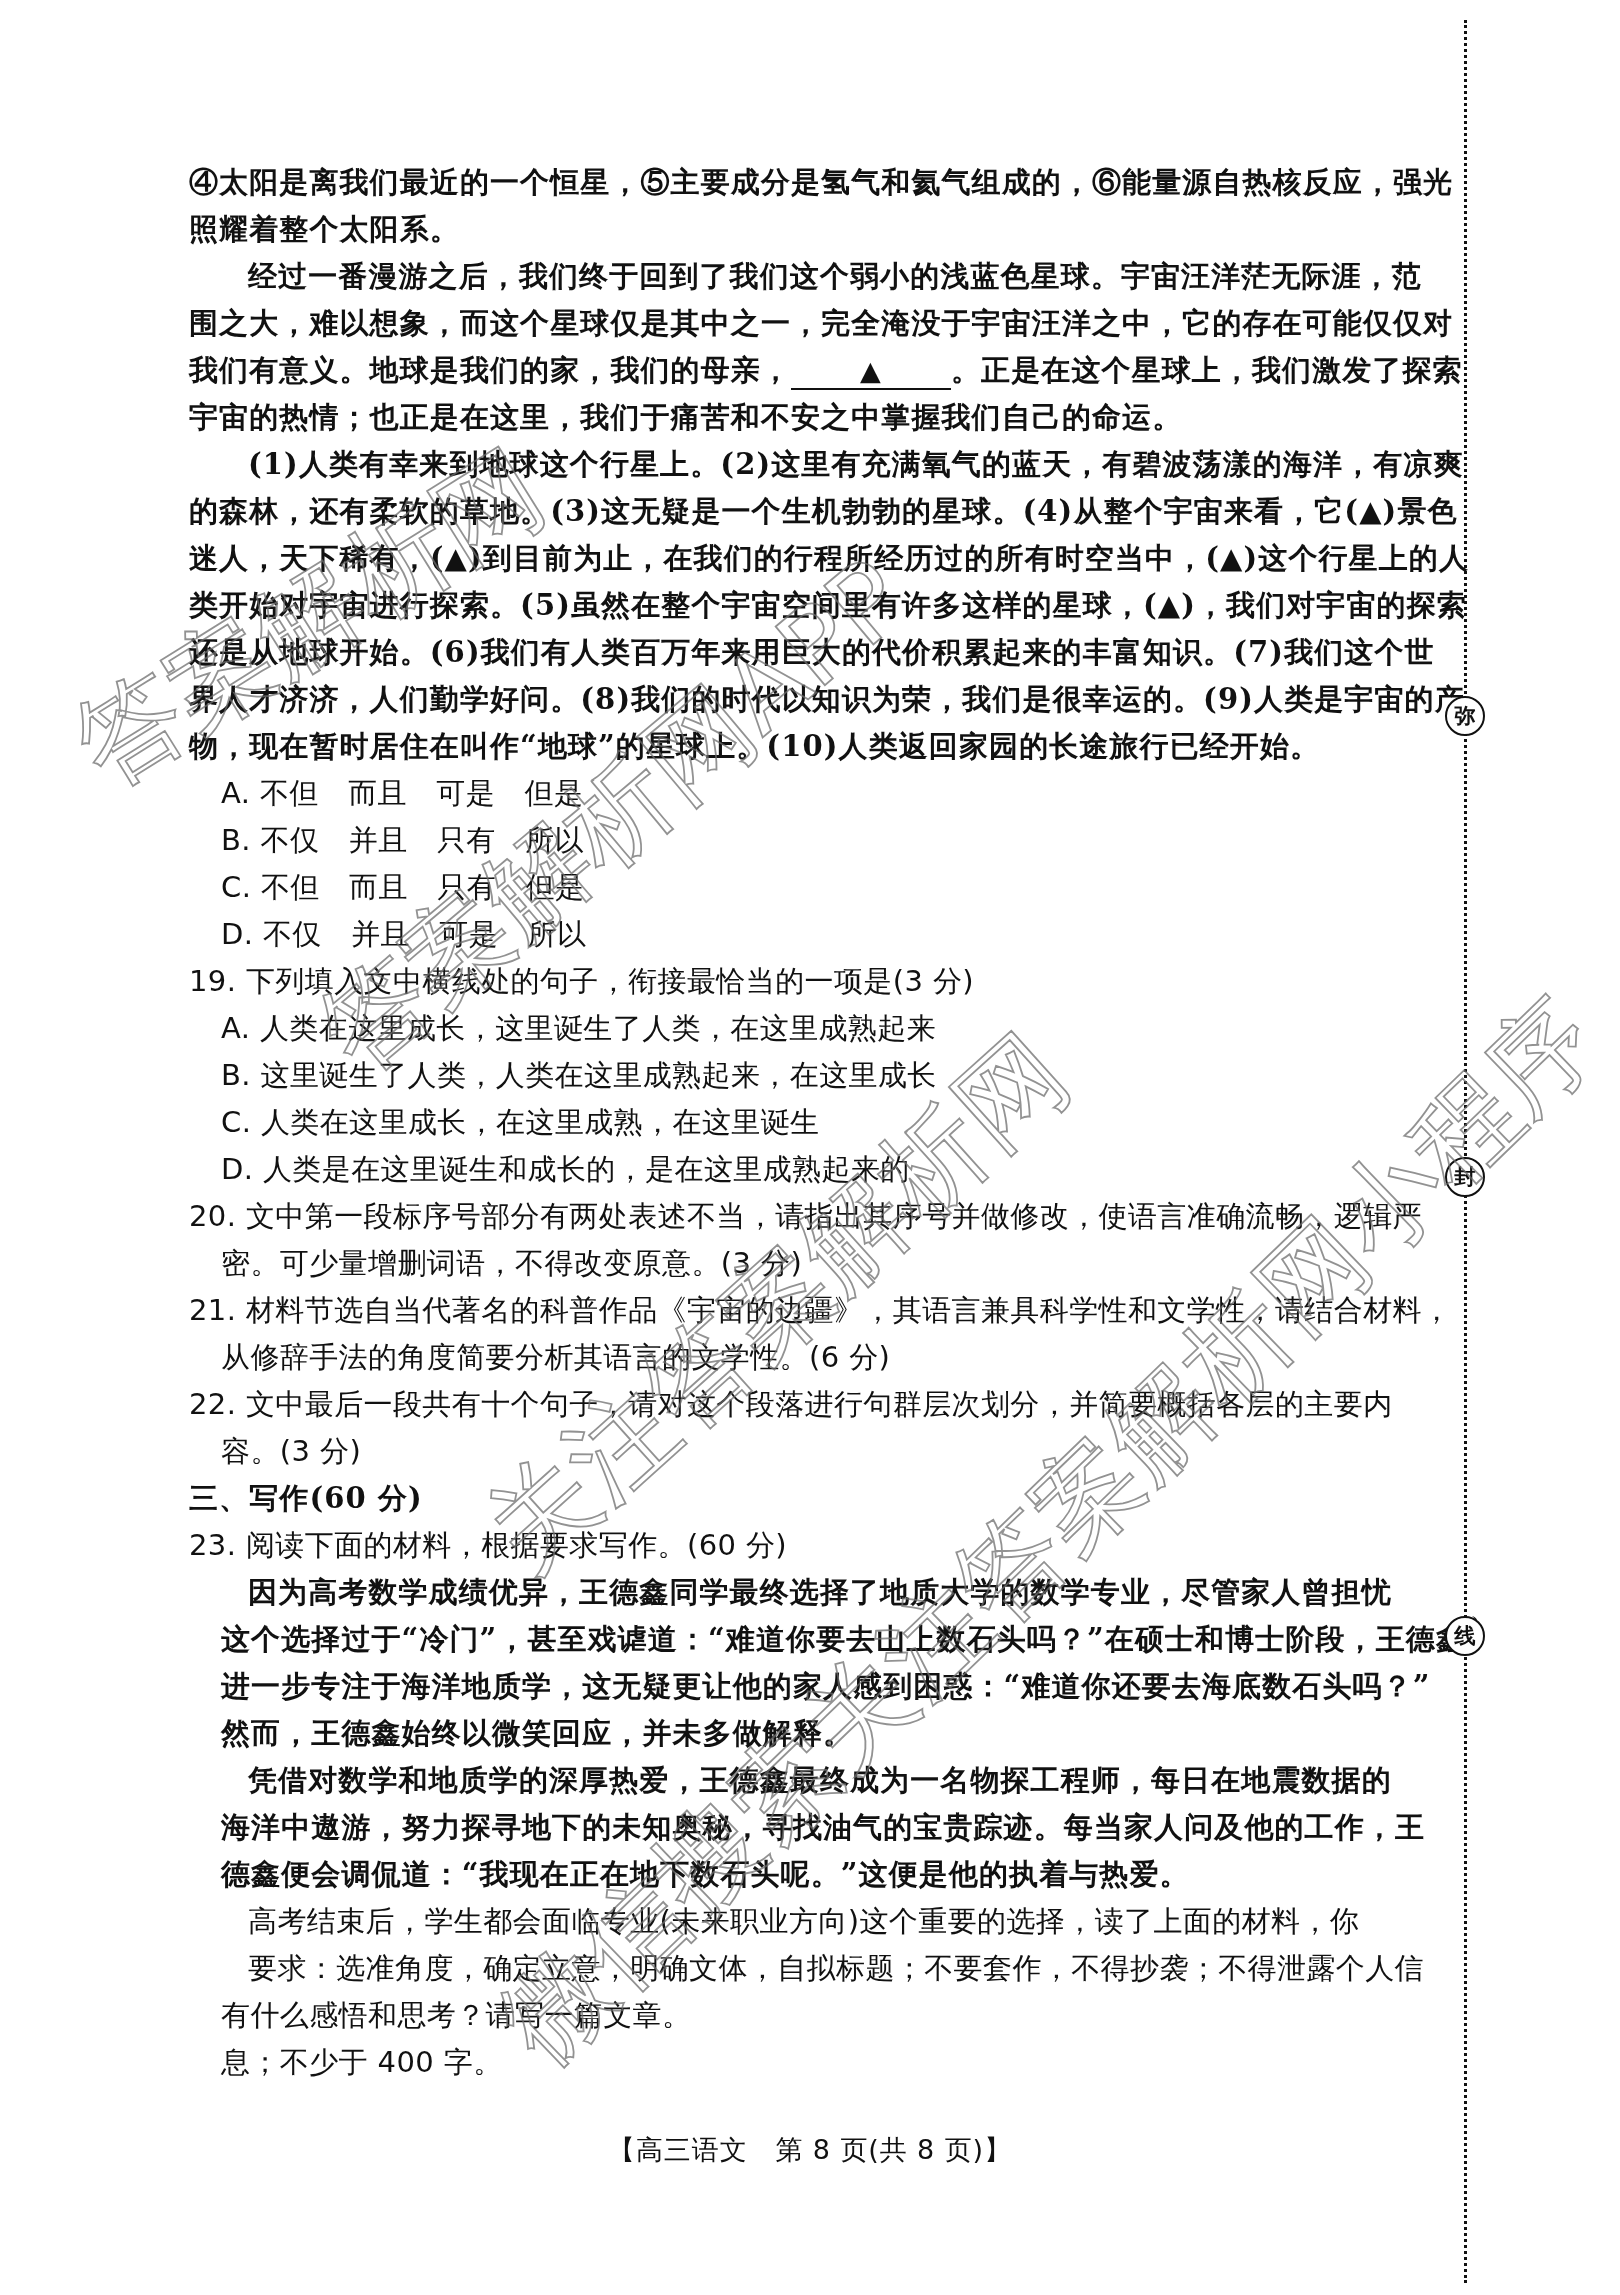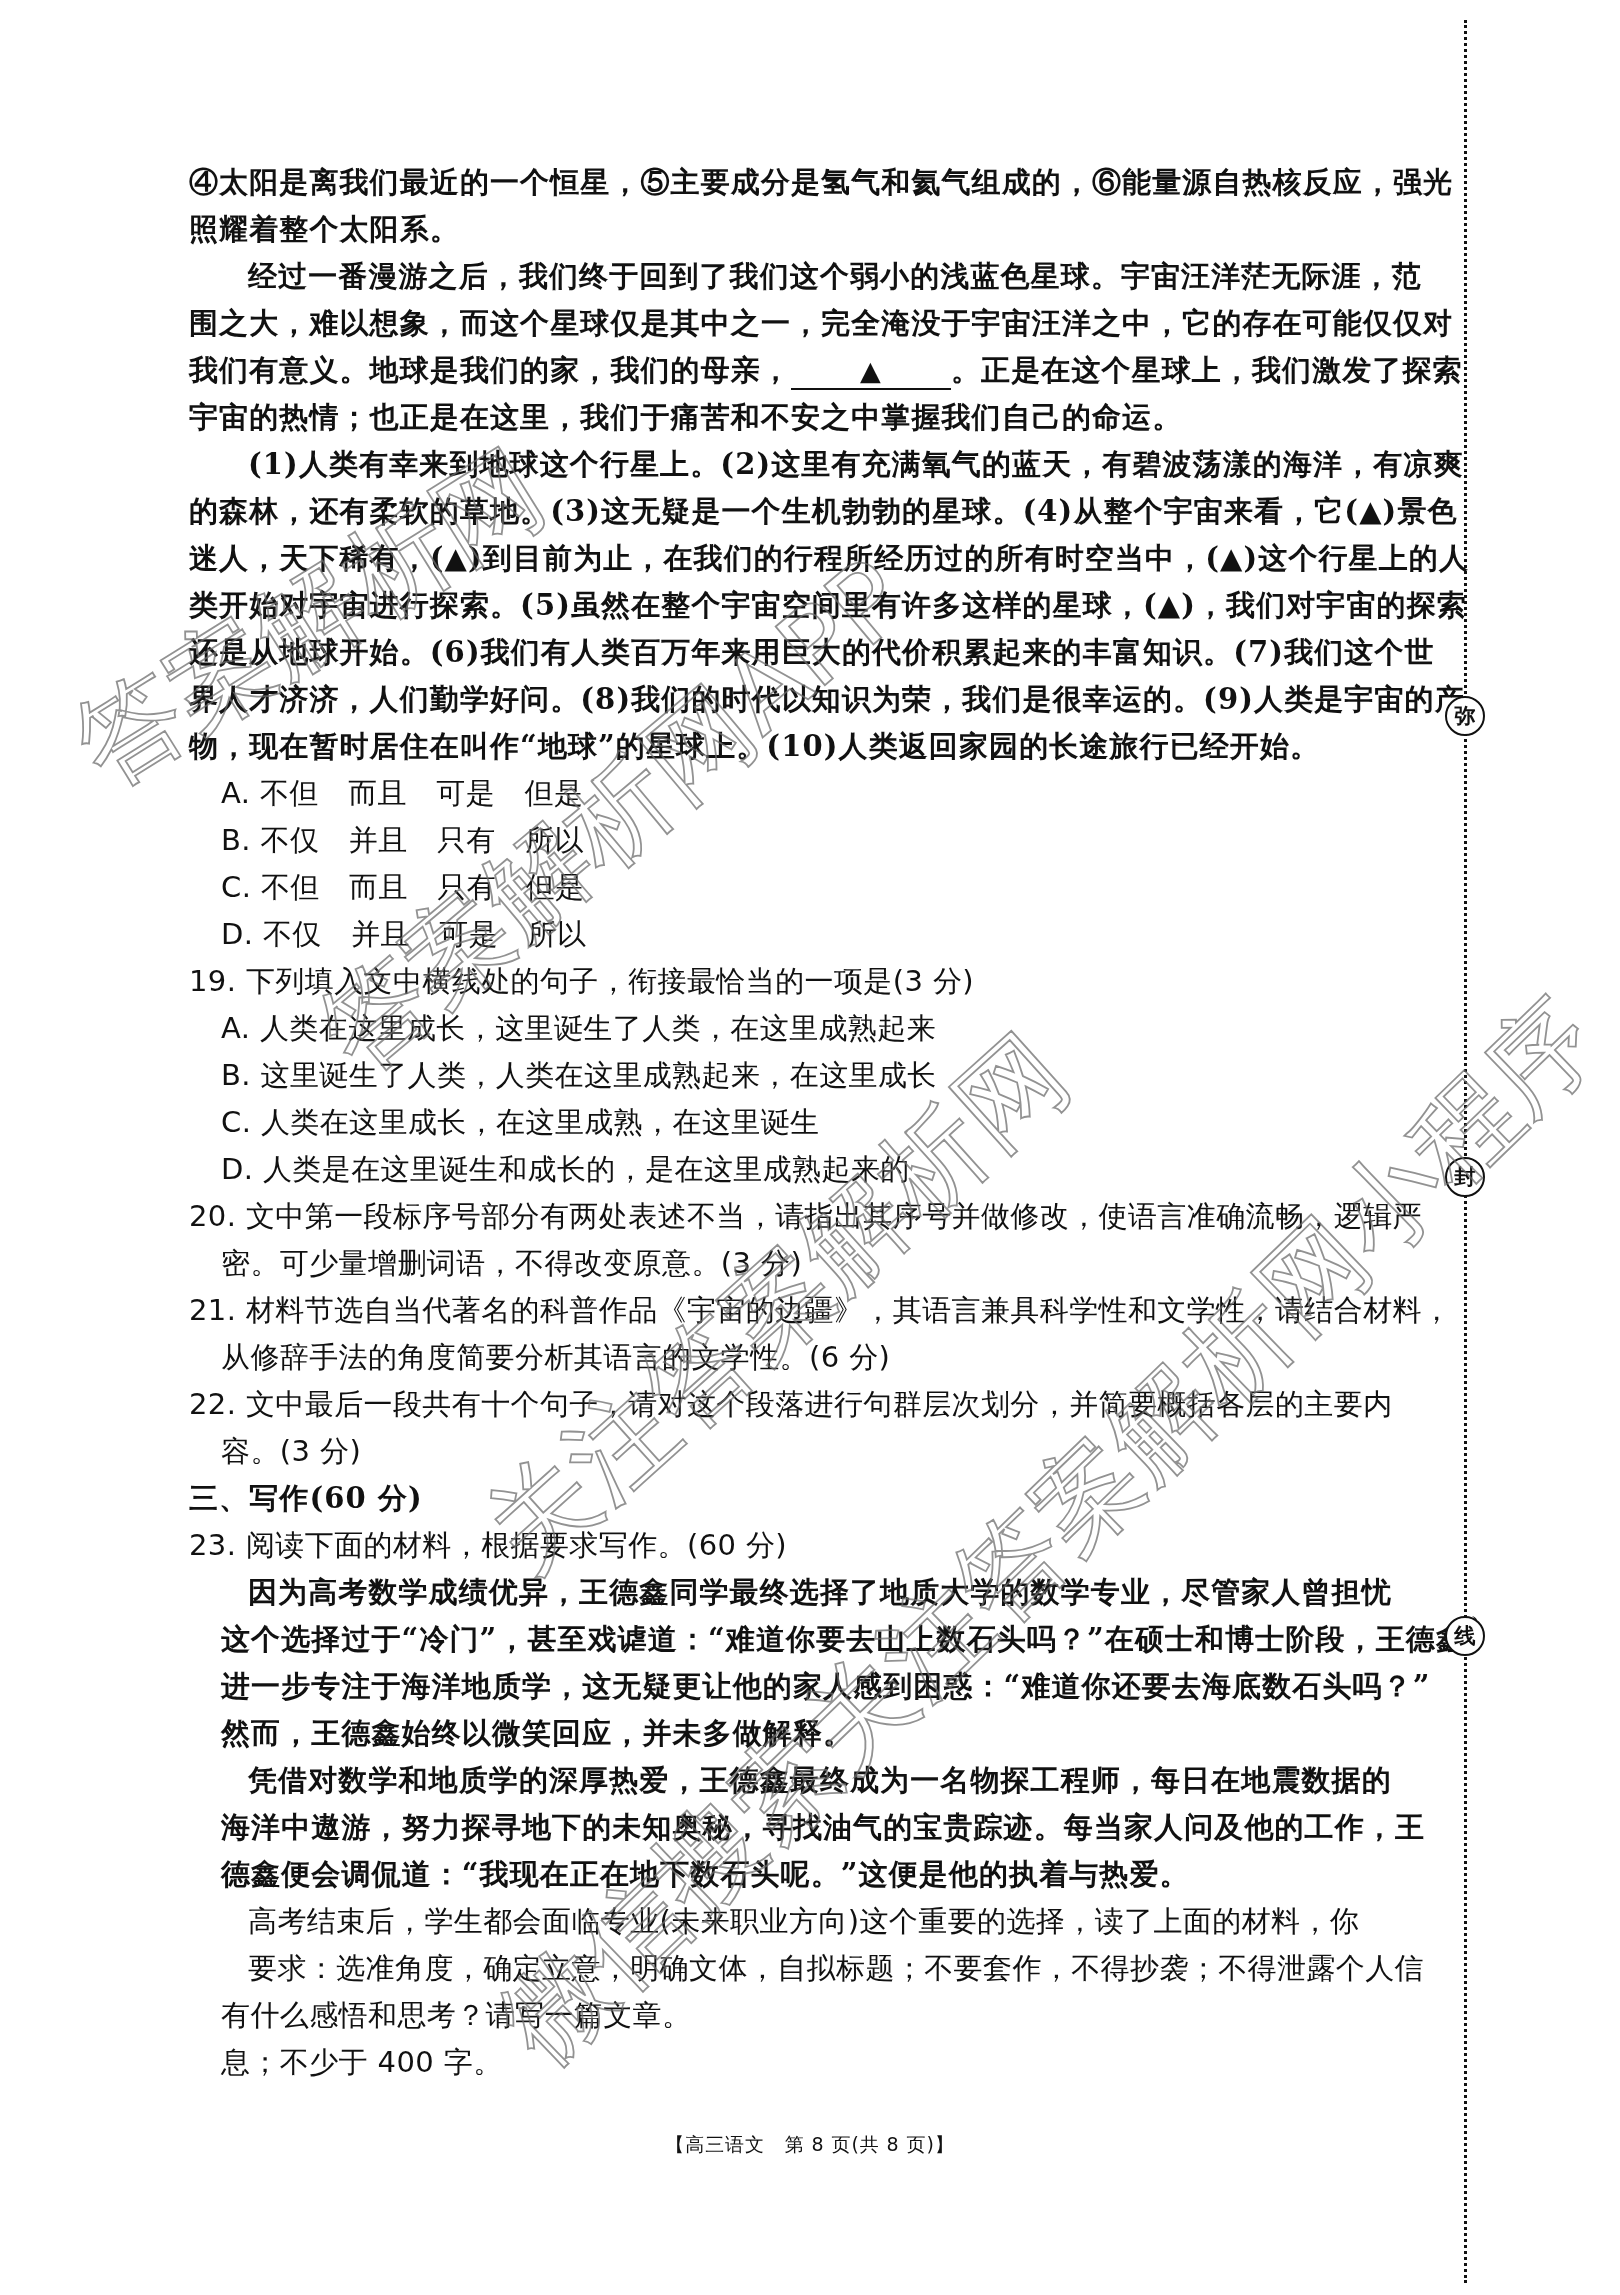--- a/index.html
+++ b/index.html
@@ -9,21 +9,21 @@
     .content { position: absolute; left: 189px; top: 159px; width: 1212px; }
     .line { font-size: 29px; line-height: 47px; white-space: nowrap; letter-spacing: 1.1px; font-weight: bold; }
     .sans { font-family: "DejaVu Sans", "Liberation Sans", sans-serif; font-weight: normal; letter-spacing: 0.4px; }
     .indent { padding-left: 59px; }
     .opt-indent { padding-left: 32px; }
     .hang { padding-left: 32px; }
     .row2 { display: flex; flex-direction: column; }
     .row2 .c1 { width: 645px; }
     .blank { display: inline-block; width: 160px; border-bottom: 2.7px solid #111; text-align: center; line-height: 34px; vertical-align: baseline; }
     .tri { font-family: "DejaVu Sans", sans-serif; font-size: 27px; }
-    .footer { position: absolute; left: 0; width: 1620px; top: 2132px; text-align: center; font-family: "DejaVu Sans", sans-serif; font-size: 19px; letter-spacing: 0.9px; }
+    .footer { position: absolute; left: 0; width: 1620px; top: 2132px; text-align: center; font-family: "DejaVu Sans", sans-serif; font-size: 27px; letter-spacing: 0.9px; }
     .binding { position: absolute; left: 1464px; top: 19.6px; height: 2263px; border-left: 3.6px dotted #111; }
     .seal { position: absolute; left: 1445px; width: 36px; height: 36px; border: 2.2px solid #111; border-radius: 50%;
             background: #fff; font-family: "DejaVu Sans", sans-serif; font-size: 21.4px; line-height: 36px; text-align: center; font-weight: bold; }
     .dun { position: absolute; left: 1470px; top: 1595px; font-size: 23px; }
     .wm { position: absolute; font-family: "DejaVu Sans", sans-serif; font-size: 105px; color: transparent;
           -webkit-text-stroke: 1.8px rgba(110,110,110,0.75); white-space: nowrap; transform-origin: left bottom; pointer-events: none; }
   </style>
 </head>
 <body>
 

